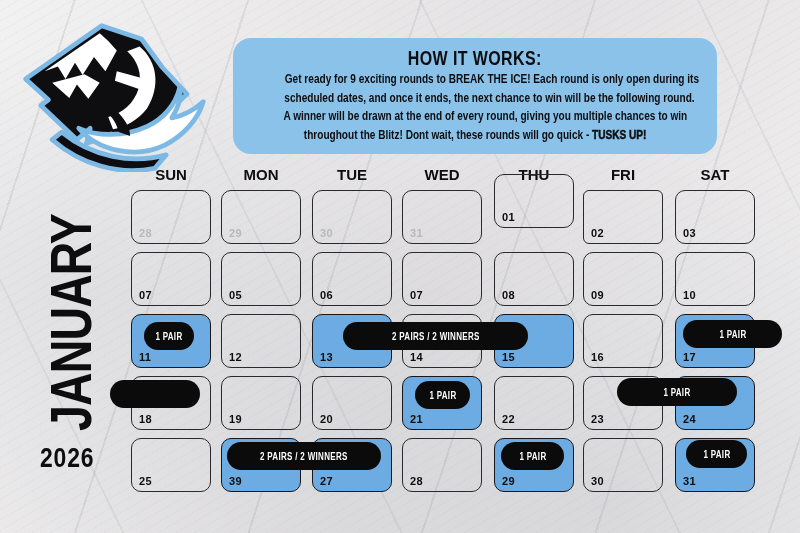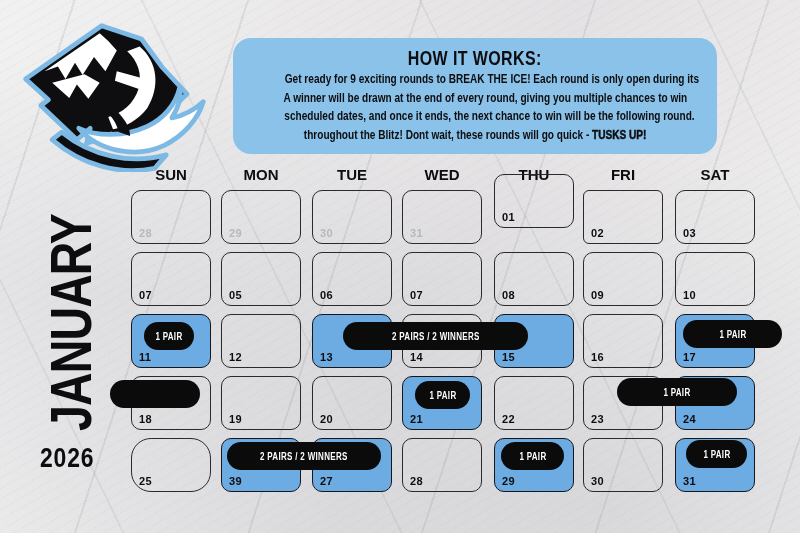--- a/index.html
+++ b/index.html
@@ -92,22 +92,22 @@
 
     <path d="M128,28 C147,44 150,70 136,93 C127,105 113,113 100,115 L95,102 C110,98 122,88 127,72 C131,57 126,43 115,33 Z" fill="#ffffff"></path>
     <path d="M104,96 C112,104 118,112 118,122 L106,118 C104,110 100,103 96,100 Z" fill="#0e0e10"></path>
   </svg>
 
   <div class="layer infobox">
     <div class="info-title">
       <span class="cond">HOW IT WORKS:</span>
     </div>
     <div class="info-line"><span class="cond">Get ready for 9 exciting rounds to BREAK THE ICE! Each round is only open during its</span></div>
+    <div class="info-line"><span class="cond">scheduled dates, and once it ends, the next chance to win will be the following round.</span></div>
     <div class="info-line"><span class="cond">A winner will be drawn at the end of every round, giving you multiple chances to win</span></div>
-    <div class="info-line"><span class="cond">scheduled dates, and once it ends, the next chance to win will be the following round.</span></div>
     <div class="info-line">
       <span class="cond"><span>throughout the Blitz! Dont wait, these rounds will go quick - </span><span class="shout">TUSKS UP!</span></span>
     </div>
   </div>
 
   <div class="layer month">JANUARY</div>
   <div class="layer year">2026</div>
 
   <div class="layer calendar">
     <span class="dow" style="left:3px">SUN</span>
@@ -195,21 +195,21 @@
         </div>
         <div class="cell" style="left: 366px; top: 210px;">
           <span class="num">22</span>
         </div>
         <div class="cell" style="left: 455px; top: 210px;">
           <span class="num">23</span>
         </div>
         <div class="cell hl" style="left: 547px; top: 210px;">
           <span class="num">24</span>
         </div>
-        <div class="cell" style="left: 3px; top: 272px; border-radius: 20px;">
+        <div class="cell" style="left: 3px; top: 272px;">
           <span class="num">25</span>
         </div>
         <div class="cell hl" style="left: 93px; top: 272px;">
           <span class="num">39</span>
         </div>
         <div class="cell hl" style="left: 184px; top: 272px;">
           <span class="num">27</span>
         </div>
         <div class="cell" style="left: 274px; top: 272px;">
           <span class="num">28</span>

